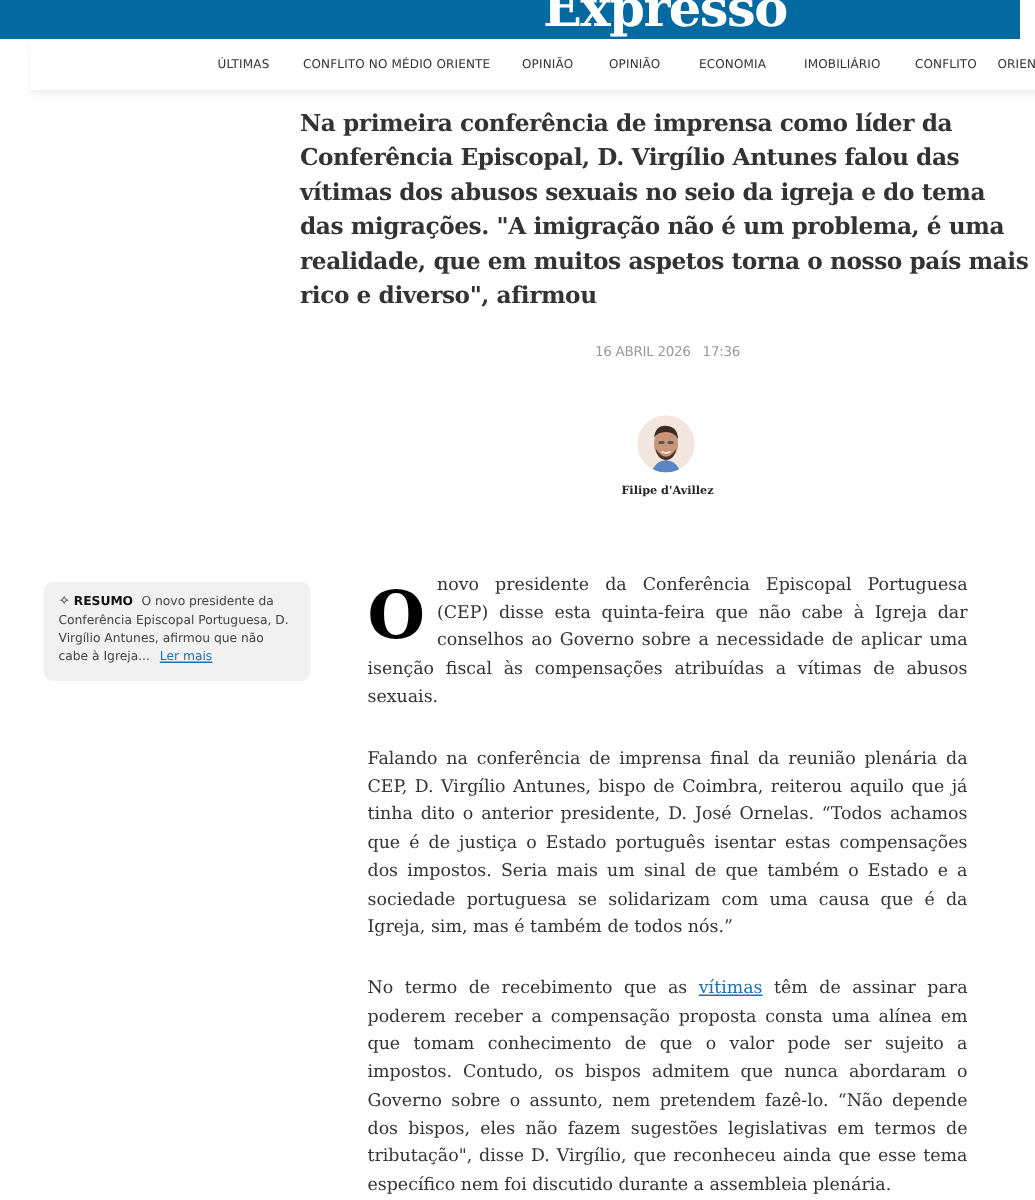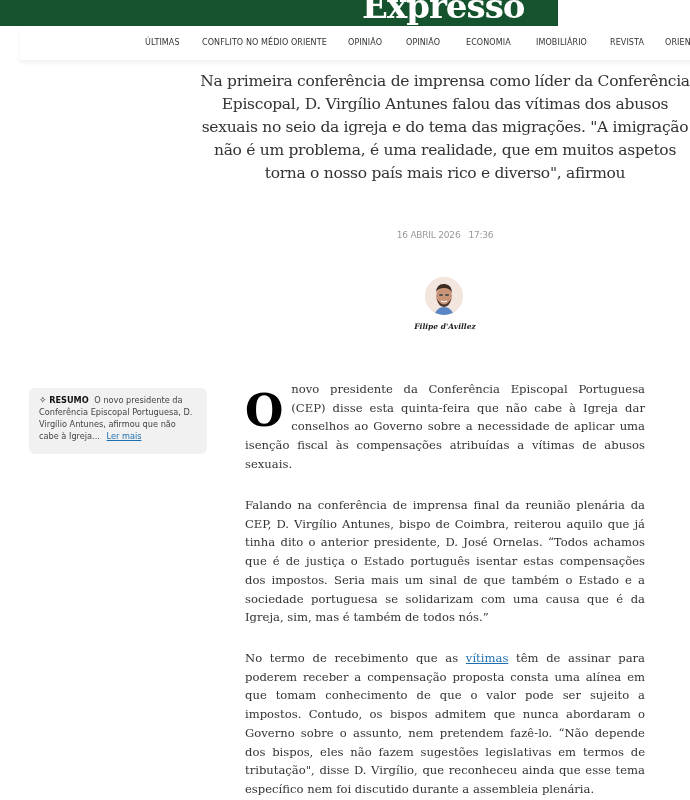--- a/index.html
+++ b/index.html
@@ -1,21 +1,21 @@
 <!DOCTYPE html>
 <html><head>
   <meta charset="utf-8">
   <style>
     * { box-sizing: border-box; margin: 0; padding: 0; }
     html, body { width: 690px; height: 800px; overflow: hidden; background: #ffffff; }
     body { position: relative; font-family: "DejaVu Sans", sans-serif; color: #222; }
 
     .topbar {
-      position: absolute; left: 0; top: 0; width: 558px; height: 26px;
-      background: #14532d; overflow: hidden;
+      position: absolute; left: 0; top: 0; width: 680px; height: 26px;
+      background: #0369a1; overflow: hidden;
     }
     .logo {
       position: absolute; left: 362px; top: -14px;
       font-family: "DejaVu Serif", serif; font-weight: bold;
       font-size: 34px; color: #ffffff; letter-spacing: -1px; line-height: 40px;
     }
 
     .navbar {
       position: absolute; left: 0; top: 26px; width: 690px; height: 34px;
       background: #ffffff;
@@ -24,35 +24,35 @@
     }
     .nav-item {
       position: absolute; top: 12px;
       font-family: "DejaVu Sans", sans-serif; font-size: 8px;
       color: #333; letter-spacing: 0.1px; white-space: nowrap; cursor: pointer;
     }
 
     .lead {
       position: absolute; left: 200px; top: 70px; width: 490px;
       font-family: "DejaVu Serif", serif; font-size: 15.5px; line-height: 23px;
-      color: #333; text-align: center; letter-spacing: -0.3px;
+      color: #333; letter-spacing: -0.3px; font-weight: bold;
     }
 
     .dateline {
       position: absolute; left: 380px; top: 230px; width: 130px;
       text-align: center; font-size: 9px; color: #999; letter-spacing: -0.2px;
     }
 
     .avatar {
       position: absolute; left: 425px; top: 277px; width: 38px; height: 38px;
       border-radius: 50%; overflow: hidden; background: #f1e4dc;
     }
     .author {
       position: absolute; left: 395px; top: 322px; width: 100px; text-align: center;
-      font-family: "DejaVu Serif", serif; font-weight: bold; font-size: 7.5px; color: #222; font-style: italic;
+      font-family: "DejaVu Serif", serif; font-weight: bold; font-size: 7.5px; color: #222;
     }
 
     .summary {
       position: absolute; left: 29px; top: 388px; width: 178px; height: 66px;
       background: #f1f1f1; border-radius: 6px; padding: 6px 10px 6px 10px;
       font-size: 8.2px; line-height: 12px; color: #444;
     }
     .summary .spark { font-size: 9px; color: #111; }
     .summary .label { font-weight: bold; color: #111; margin-right: 3px; }
     .summary .more { color: #1f6fb0; text-decoration: underline; margin-left: 4px; cursor: pointer; }
@@ -78,21 +78,21 @@
   <div class="logo">Expresso</div>
 </div>
 
 <div class="navbar">
   <span class="nav-item" style="left:125px">ÚLTIMAS</span>
   <span class="nav-item" style="left:182px">CONFLITO NO MÉDIO ORIENTE</span>
   <span class="nav-item" style="left:328px">OPINIÃO</span>
   <span class="nav-item" style="left:386px">OPINIÃO</span>
   <span class="nav-item" style="left:446px">ECONOMIA</span>
   <span class="nav-item" style="left:516px">IMOBILIÁRIO</span>
-  <span class="nav-item" style="left:590px">REVISTA</span>
+  <span class="nav-item" style="left:590px">CONFLITO</span>
   <span class="nav-item" style="left:645px">ORIENTE</span>
 </div>
 
 <div class="lead">Na primeira conferência de imprensa como líder da Conferência Episcopal, D. Virgílio Antunes falou das vítimas dos abusos sexuais no seio da igreja e do tema das migrações. "A imigração não é um problema, é uma realidade, que em muitos aspetos torna o nosso país mais rico e diverso", afirmou</div>
 
 <div class="dateline">
   <span>16 ABRIL 2026</span>&nbsp;&nbsp;
   <span>17:36</span>
 </div>
 

